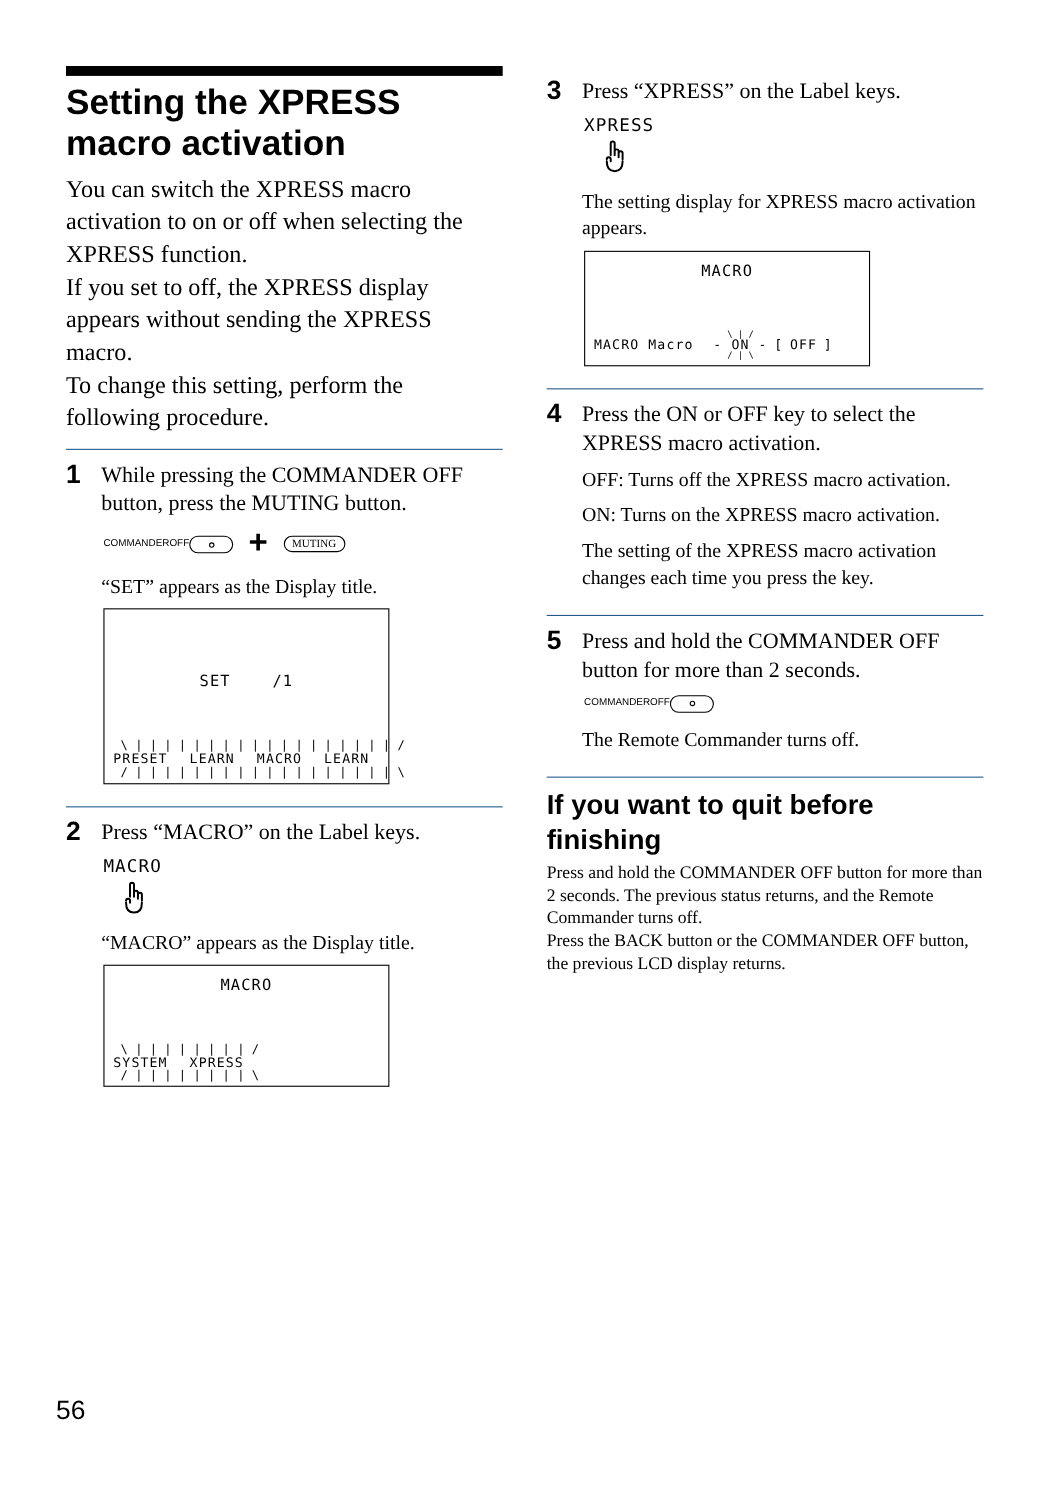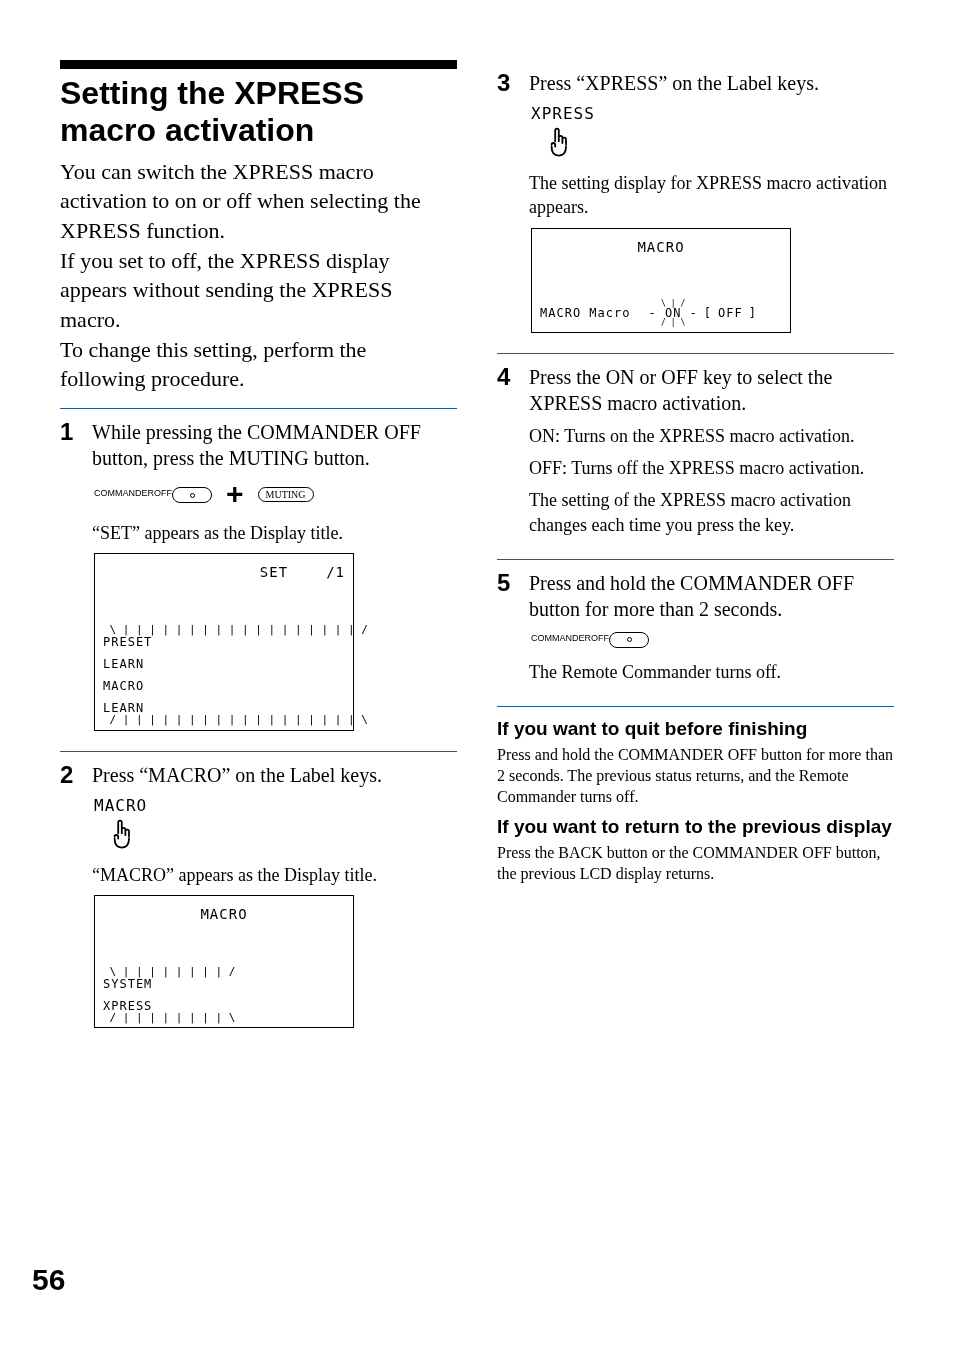--- a/index.html
+++ b/index.html
@@ -63,36 +63,36 @@
     margin-bottom: 8px;
   }
   .step-sub {
     font-size: 18px;
     line-height: 1.35;
     margin-bottom: 8px;
   }
   .subhead {
     font-family: Arial, Helvetica, sans-serif;
     font-weight: bold;
-    font-size: 19px;
+    font-size: 25px;
     line-height: 1.25;
     margin-top: 8px;
     margin-bottom: 4px;
   }
   .subbody {
     font-size: 16px;
     line-height: 1.3;
   }
   .pagenum {
     position: absolute;
-    left: 32px;
+    left: 51px;
     bottom: 60px;
     font-family: Arial, Helvetica, sans-serif;
-    font-weight: 700;
-    font-size: 30px;
+    font-weight: 400;
+    font-size: 24px;
   }
 
   
   .btn-row {
     display: flex;
     align-items: center;
     gap: 14px;
     margin: 6px 0 12px 2px;
   }
   .commander-off {
@@ -135,40 +135,40 @@
     width: 260px;
     border: 1.5px solid #000;
     padding: 10px 8px 6px 8px;
     font-family: "Lucida Console", Monaco, monospace;
     font-size: 14px;
     letter-spacing: 1px;
     margin: 6px 0 6px 2px;
   }
   .lcd-title-row {
     display: flex;
-    justify-content: flex-end;
+    justify-content: center;
     gap: 38px;
     margin-bottom: 46px;
+    margin-top: 48px;
   }
   .lcd-title-center {
     text-align: center;
     margin-bottom: 46px;
   }
   .lcd-ticks {
     font-size: 11px;
     letter-spacing: 0;
     line-height: 0.7;
     white-space: pre;
   }
   .lcd-softrow {
     display: flex;
-    gap: 8px;
+    gap: 20px;
     font-size: 12px;
     margin: 1px 0;
-    flex-direction: column;
   }
   .lcd-statusrow {
     font-size: 12px;
     display: flex;
     align-items: center;
     gap: 6px;
   }
   .spark-top, .spark-bot {
     font-size: 8px;
     letter-spacing: 0px;
@@ -307,22 +307,22 @@
         </div>
       </div>
     </div>
 
     <hr class="step-divider">
 
     <div class="step">
       <div class="step-num">4</div>
       <div class="step-body">
         <p class="step-main">Press the ON or OFF key to select the XPRESS macro activation.</p>
+        <p class="step-sub">OFF: Turns off the XPRESS macro activation.</p>
         <p class="step-sub">ON: Turns on the XPRESS macro activation.</p>
-        <p class="step-sub">OFF: Turns off the XPRESS macro activation.</p>
         <p class="step-sub">The setting of the XPRESS macro activation changes each time you press the key.</p>
       </div>
     </div>
 
     <hr class="step-divider">
 
     <div class="step">
       <div class="step-num">5</div>
       <div class="step-body">
         <p class="step-main">Press and hold the COMMANDER OFF button for more than 2 seconds.</p>
@@ -342,20 +342,19 @@
     </div>
 
     <hr class="step-divider">
 
     <div>
       <div class="subhead">If you want to quit before finishing</div>
       <p class="subbody">Press and hold the COMMANDER OFF button for more than 2 seconds. The previous status returns, and the Remote Commander turns off.</p>
     </div>
 
     <div>
-      <div class="subhead">If you want to return to the previous display</div>
       <p class="subbody">Press the BACK button or the COMMANDER OFF button, the previous LCD display returns.</p>
     </div>
 
   </div>
 </div>
 
 <div class="pagenum">56</div>
 
 </body></html>

